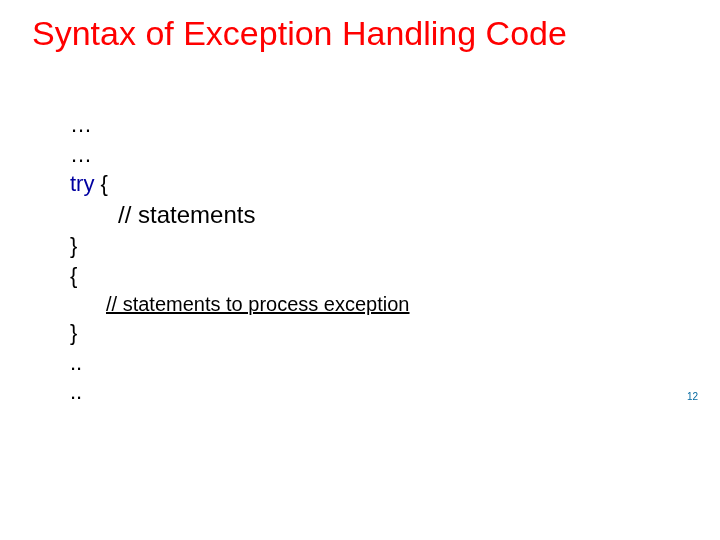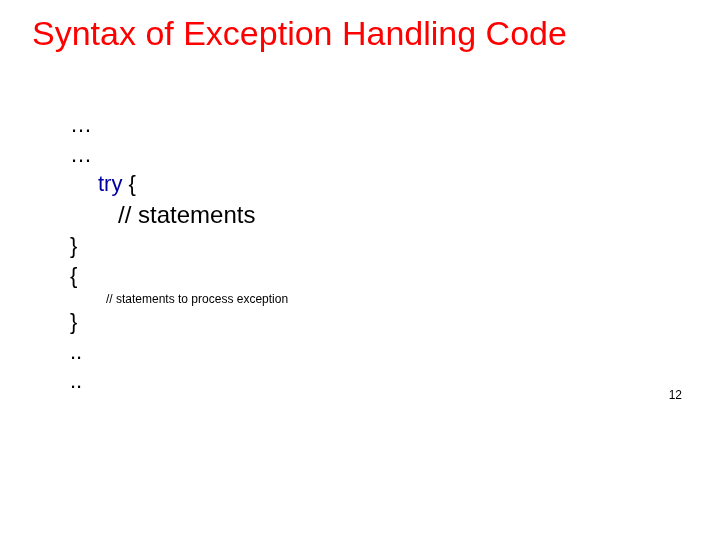--- a/index.html
+++ b/index.html
@@ -32,29 +32,29 @@
     position: absolute;
     top: 110px;
     left: 70px;
     right: 60px;
     font-size: 22px;
     line-height: 1.35;
     color: #000000;
     font-family: Verdana, Geneva, sans-serif;
   }
   .line { white-space: pre; }
-  .kw { color: #0000a0; margin-left: 28px; }
+  .kw { color: #0000a0; }
   .indent1 { padding-left: 48px; font-size: 24px; }
-  .indent2 { padding-left: 36px; font-size: 12px; }
+  .indent2 { padding-left: 36px; font-size: 20px; text-decoration: underline; }
   .pagenum {
     position: absolute;
     bottom: 14px;
-    right: 38px;
-    font-size: 12px;
-    color: #000000;
+    right: 22px;
+    font-size: 10px;
+    color: #0369a1;
     font-family: Arial, sans-serif;
   }
 </style>
 </head>
 <body>
 
 <div class="slide">
 
   <div class="title">Syntax of Exception Handling Code</div>
 

